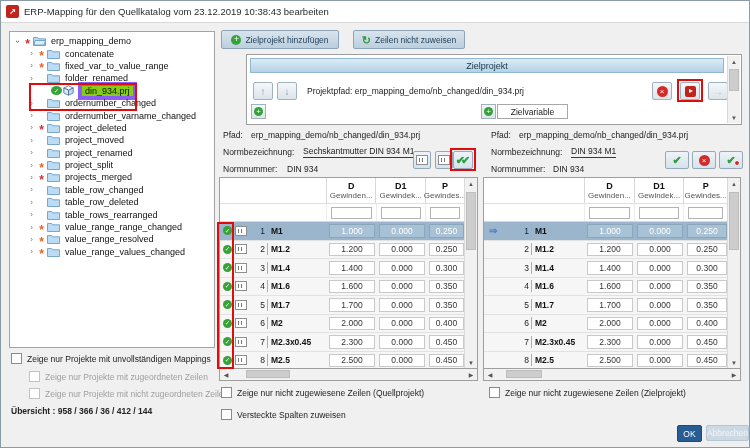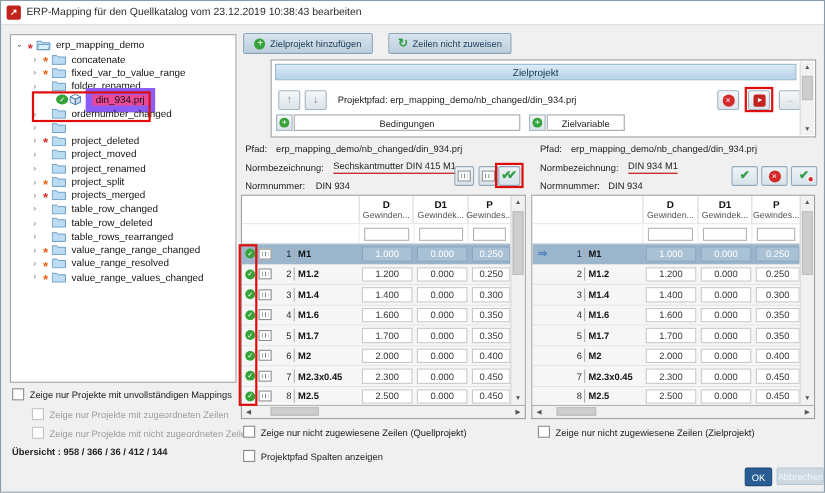--- a/index.html
+++ b/index.html
@@ -17,21 +17,21 @@
               border:1px solid #a3a3a3;overflow:hidden;padding-top:3px;}
   .trow{height:12.4px;display:flex;align-items:center;white-space:nowrap;}
   .texp{width:9px;text-align:center;color:#7a7a7a;font-size:8px;line-height:9px;flex:0 0 9px;}
   .texp.open{transform:rotate(90deg);color:#333;}
   .tbdg{width:11px;flex:0 0 11px;text-align:center;display:inline-flex;align-items:center;justify-content:center;}
   .tbdg.bg{width:9px;height:9px;border-radius:50%;background:#35a338;color:#fff;font-size:6.5px;margin:0 1px;}
   .tbdg.bo{color:#e8641e;font-weight:bold;font-size:12px;line-height:6px;padding-top:5px;}
   .tbdg.br{color:#d32f2f;font-weight:bold;font-size:12px;line-height:6px;padding-top:5px;}
   .tico{width:15px;flex:0 0 15px;display:inline-flex;align-items:center;}
   .tlab{padding:0 3px;font-size:9px;color:#111;}
-  .tlab.sel{background:#ec4899;border:6px solid #8b5cf6;}
+  .tlab.sel{background:#84cc16;border:4px solid #8b5cf6;}
   
   .cbrow{position:absolute;display:flex;align-items:center;gap:5px;font-size:8.5px;color:#222;}
   .cb{width:11px;height:11px;background:#fff;border:1px solid #8a8a8a;flex:0 0 11px;}
   .cbrow.dis{color:#9e9e9e;}
   .cbrow.dis .cb{border-color:#c2c2c2;}
   .overview{position:absolute;left:10px;top:405px;font-weight:bold;font-size:8.5px;color:#222;}
   
   .abtn{position:absolute;top:29px;height:19px;background:linear-gradient(#d8e4ee,#bccfdd);
         border:1px solid #8aa4ba;border-radius:2px;display:flex;align-items:center;justify-content:center;
         gap:4px;font-size:8.5px;color:#23425c;}
@@ -195,20 +195,21 @@
         <span class="tlab">ordernumber_changed</span>
       </div>
       <div class="trow" style="padding-left: 17px;">
         <span class="texp">›</span>
         <span class="tbdg bn"></span>
         <span class="tico">
           <svg width="13" height="10" viewBox="0 0 13 10">
             <path d="M.5 1.5h4.2l1 1.3h6.8v6.7H.5z" fill="#bcdcf4" stroke="#5f94c0" stroke-width="0.8"></path>
           </svg>
         </span>
+        <span class="tlab">ordernumber_varname_changed</span>
       </div>
       <div class="trow" style="padding-left: 17px;">
         <span class="texp">›</span>
         <span class="tbdg br">*</span>
         <span class="tico">
           <svg width="13" height="10" viewBox="0 0 13 10">
             <path d="M.5 1.5h4.2l1 1.3h6.8v6.7H.5z" fill="#bcdcf4" stroke="#5f94c0" stroke-width="0.8"></path>
           </svg>
         </span>
         <span class="tlab">project_deleted</span>
@@ -347,37 +348,36 @@
     <div class="tbtn" style="left:433px;">
         <span class="play-ico"></span>
       </div>
     <div class="tbtn" style="left:461px;color:#c0c0c0;">
         <span>→</span>
       </div>
 
     <div class="plus-btn" style="left:4px;">
         <span class="plus-ico" style="width:9px;height:9px;font-size:8px;">+</span>
       </div>
-    <div class="sub-head" style="left:20px;width:206px;">Bedingungen</div>
     <div class="plus-btn" style="left:234px;">
         <span class="plus-ico" style="width:9px;height:9px;font-size:8px;">+</span>
       </div>
     <div class="sub-head" style="left:250px;width:71px;">Zielvariable</div>
 
     <div class="vscroll" style="right:1px;top:1px;bottom:1px;">
       <span class="vs-a" style="top:0;">▲</span>
       <span class="vs-a" style="bottom:0;">▼</span>
       <span class="vthumb" style="top:13px;height:22px;"></span>
     </div>
   </div>
 
   <span class="lbl" style="left:222px;top:129px;">Pfad:</span>
   <span class="lbl" style="left:250px;top:129px;">erp_mapping_demo/nb_changed/din_934.prj</span>
   <span class="lbl" style="left:222px;top:146px;">Normbezeichnung:</span>
-  <span class="lbl u-red" style="left:302px;top:145px;">Sechskantmutter DIN 415 M1</span>
+  <span class="lbl u-red" style="left:302px;top:145px;">Sechskantmutter DIN 934 M1</span>
   <span class="lbl" style="left:222px;top:163px;">Normnummer:</span>
   <span class="lbl" style="left:286px;top:163px;">DIN 934</span>
   <div class="sbtn" style="left:412px;width:18px;">
       <span class="mini-table"></span>
     </div>
   <div class="sbtn" style="left:434px;width:18px;">
       <span class="mini-table"></span>
     </div>
   <div class="sbtn" style="left:452px;width:20px;">
       <span class="chk-g dbl">✔✔</span>
@@ -785,21 +785,21 @@
   <div class="cbrow" style="left:488px;top:386px;">
     <span class="cb"></span>
     <span>Zeige nur nicht zugewiesene Zeilen (Zielprojekt)</span>
   </div>
   <div class="cbrow" style="left:220px;top:386px;">
     <span class="cb"></span>
     <span>Zeige nur nicht zugewiesene Zeilen (Quellprojekt)</span>
   </div>
   <div class="cbrow" style="left:220px;top:408px;">
     <span class="cb"></span>
-    <span>Projektpfad Spalten anzeigen</span>
+    <span>Versteckte Spalten zuweisen</span>
   </div>
 
   <div class="okbtn">OK</div>
   <div class="cxbtn">Abbrechen</div>
 
   <div class="anno" style="left:28px;top:82px;width:108px;height:28px;"></div>
   <div class="anno" style="left:216px;top:221px;width:17px;height:147px;"></div>
   <div class="anno" style="left:449px;top:147px;width:26px;height:23px;"></div>
   <div class="anno" style="left:676px;top:78px;width:26px;height:23px;"></div>
 

